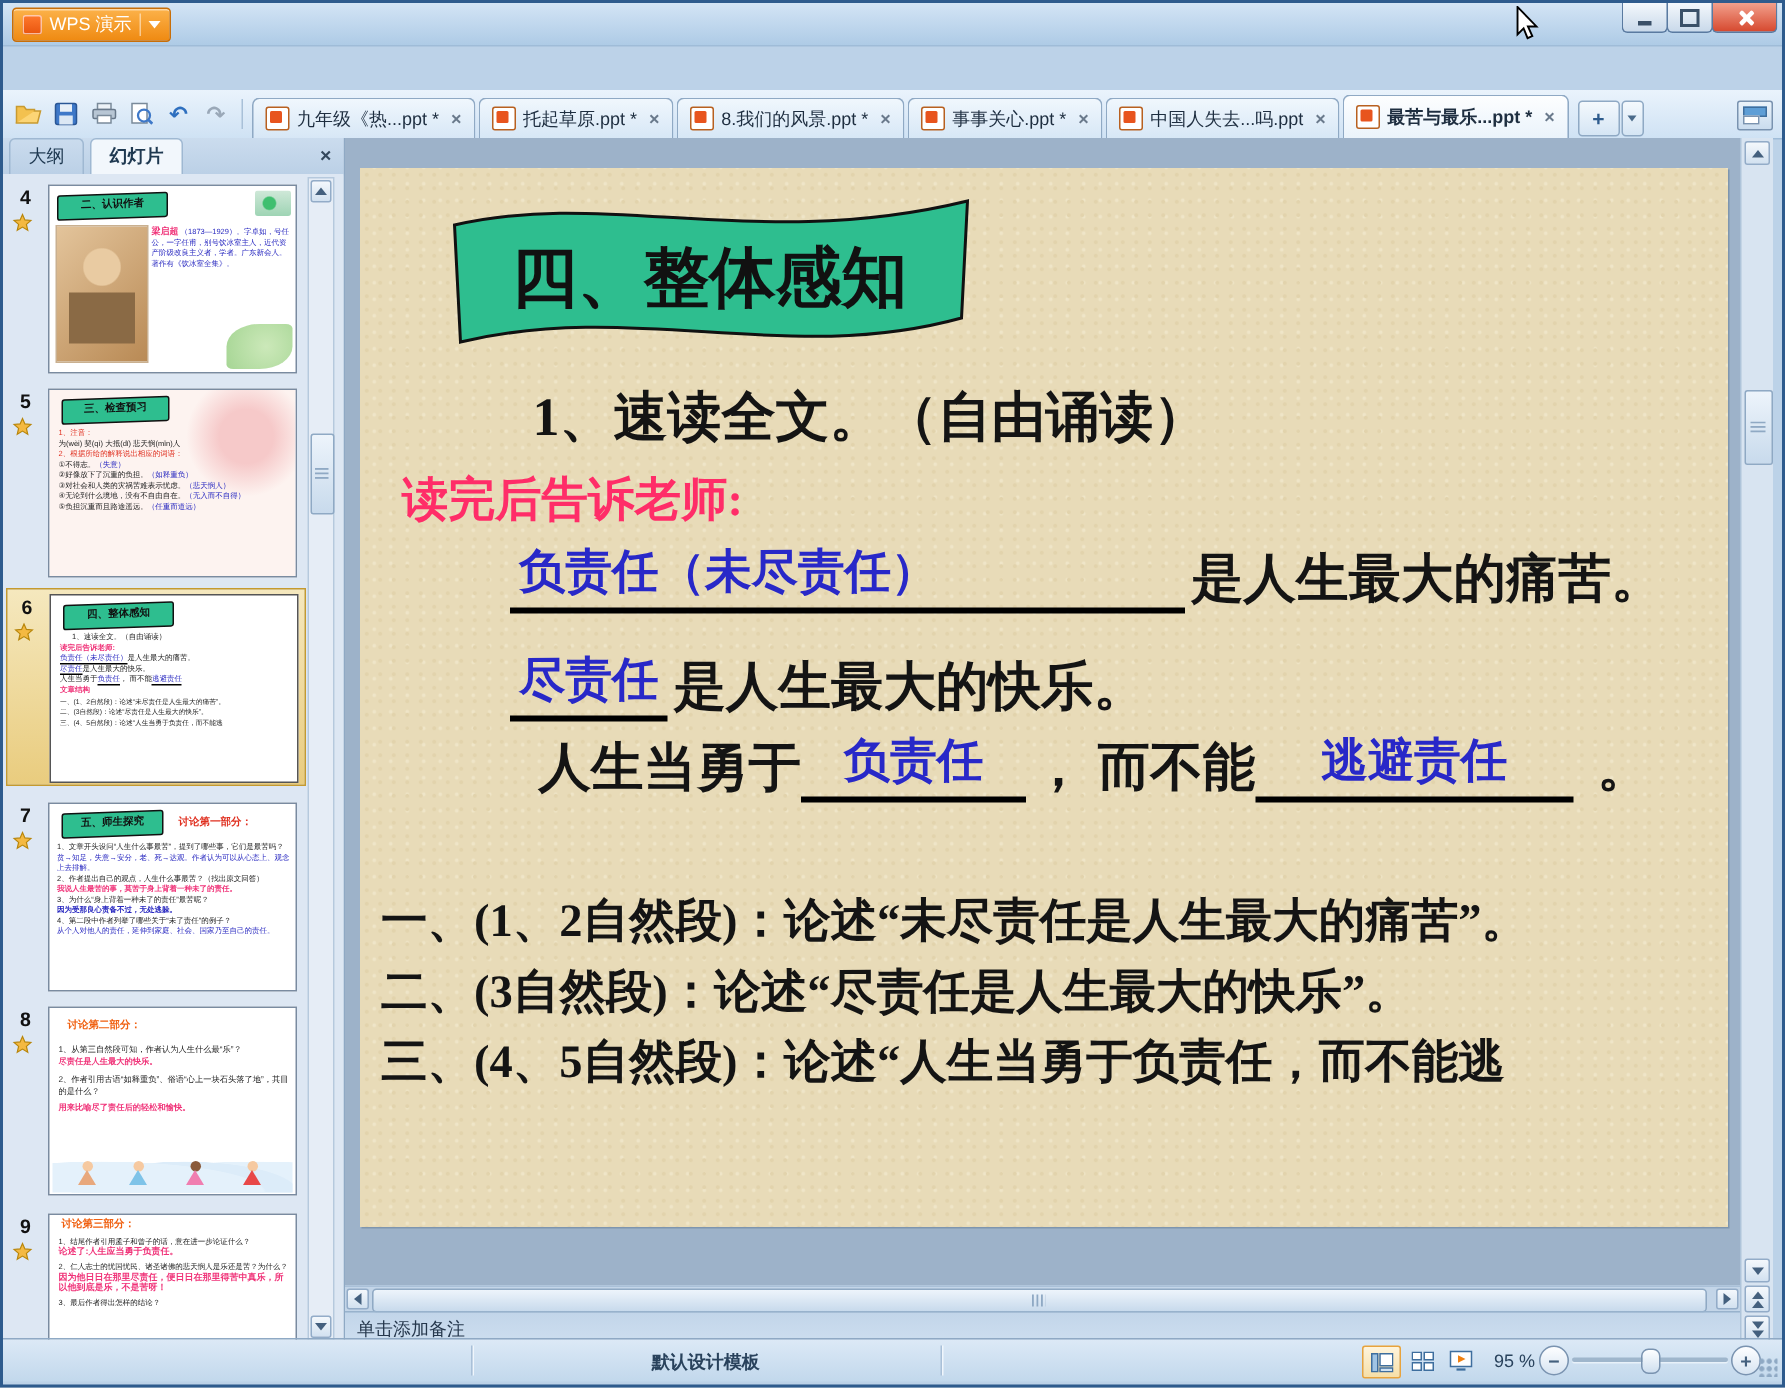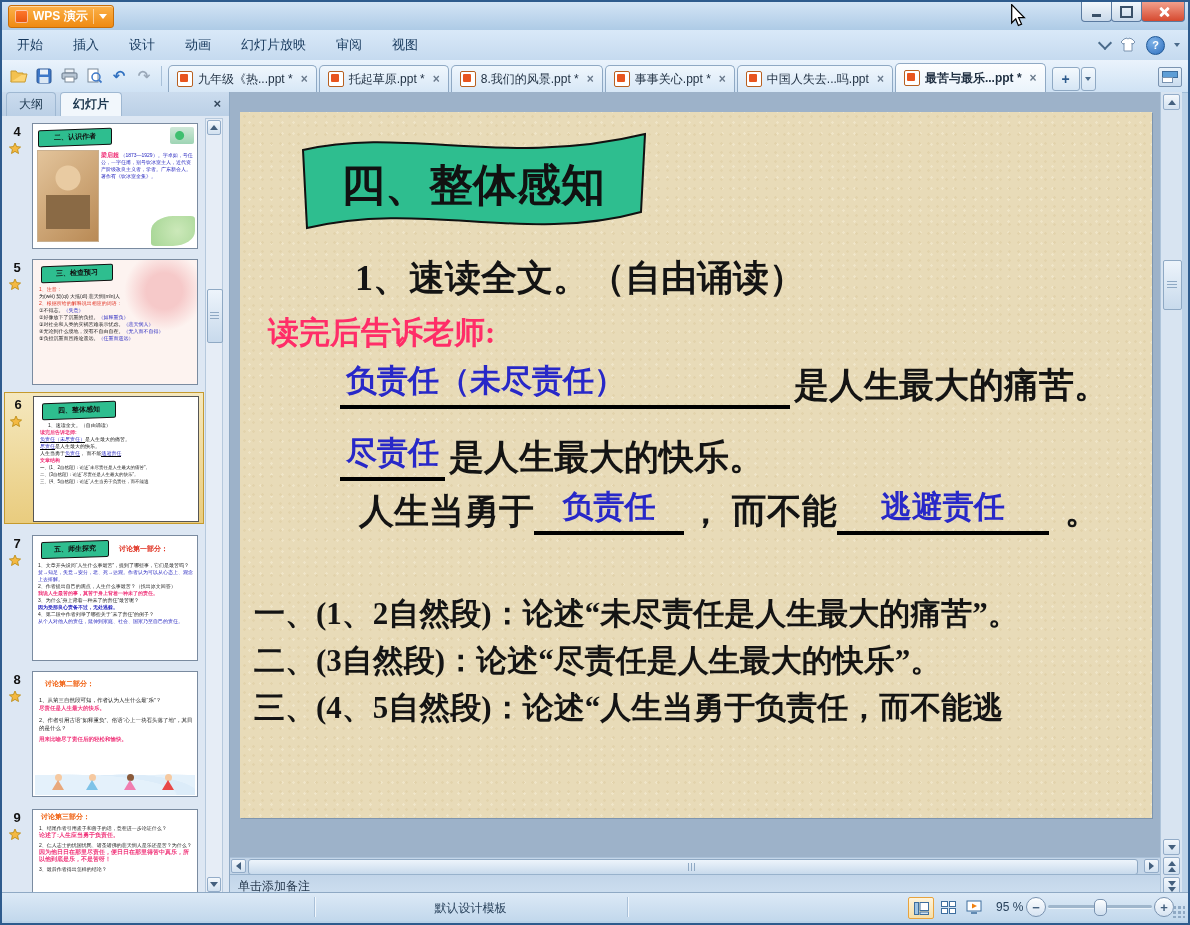--- a/index.html
+++ b/index.html
@@ -4,21 +4,21 @@
 <style>
   html,body{margin:0;padding:0;}
   body{width:1190px;height:925px;position:relative;overflow:hidden;
        font-family:"Liberation Sans","DejaVu Sans",sans-serif;background:#BFD4E8;}
   
   #win{position:absolute;inset:0;border:2px solid #2E5B8D;box-sizing:border-box;background:#BCD2E8;}
   #titlebar{position:absolute;left:0;right:0;top:0;height:28px;
     background:linear-gradient(#D3E4F5,#AECBE6);border-bottom:1px solid #9FBCD8;}
   #appbtn{position:absolute;left:6px;top:3px;height:21px;display:flex;align-items:center;gap:5px;
     padding:0 6px;background:linear-gradient(#FCB24A,#EF8A12);border:1px solid #C86E08;border-radius:3px;
-    color:#fff;font-size:12px;font-weight:bold;box-shadow:inset 0 1px 0 rgba(255,255,255,.5);}
+    color:#fff;font-size:12px;font-weight:normal;box-shadow:inset 0 1px 0 rgba(255,255,255,.5);}
   #appbtn .logo{width:13px;height:13px;background:linear-gradient(#FF7A2E,#E8540E);border-radius:2px;
     box-shadow:inset 0 0 0 1px rgba(255,255,255,.6);}
   #appbtn .sep{width:1px;height:15px;background:rgba(255,255,255,.5);}
   .caret-down{width:0;height:0;border-left:4px solid transparent;border-right:4px solid transparent;border-top:5px solid #fff;}
   #title-center{position:absolute;left:525px;top:6px;font-size:12px;color:#1B2B3C;}
   .blurblk{display:inline-block;height:11px;border-radius:2px;background:#8A97A8;filter:blur(2px);opacity:.75;vertical-align:middle;margin:0 3px;}
   .blurblk.green{background:#7FBF8F;}
   #wincontrols{position:absolute;right:3px;top:0;display:flex;}
   .wbtn{width:29px;height:19px;border:1px solid #5A7AA0;border-top:none;background:linear-gradient(#F4F8FC,#C9D9EA);
     border-radius:0 0 4px 4px;margin-left:-1px;display:flex;align-items:center;justify-content:center;}
@@ -150,21 +150,21 @@
     background:linear-gradient(#8FA9C4 1px,transparent 1px) 0 0/100% 3px;}
   #pane-vscroll{position:absolute;right:6px;top:2px;width:18px;bottom:3px;background:#E6EDF6;border:1px solid #B6C9DD;box-sizing:border-box;}
   #pane-vthumb{position:absolute;left:1px;top:170px;width:14px;height:52px;border:1px solid #8FA9C4;border-radius:2px;background:linear-gradient(#EDF4FB,#C8DAEC);}
   #pane-vthumb .grip{position:absolute;left:2px;top:50%;margin-top:-4px;width:9px;height:8px;
     background:linear-gradient(#8FA9C4 1px,transparent 1px) 0 0/100% 3px;}
   .dbl{display:flex;flex-direction:column;gap:1px;align-items:center;}
   #statusbar{position:absolute;left:0;right:0;bottom:2px;height:28px;
     background:linear-gradient(#DCE9F6,#C2D8EC);border-top:1px solid #8FA9C4;font-size:12px;color:#29425C;}
   .sdiv{position:absolute;top:4px;bottom:4px;width:1px;background:#A9C0D8;box-shadow:1px 0 0 #F0F6FC;}
   #st-slideinfo{position:absolute;left:0;width:312px;text-align:center;top:7px;}
-  #st-template{position:absolute;left:312px;width:313px;text-align:center;top:7px;}
+  #st-template{position:absolute;left:312px;width:313px;text-align:center;top:7px;font-weight:bold;}
   .viewbtn{position:absolute;top:4px;width:24px;height:20px;border-radius:2px;display:flex;align-items:center;justify-content:center;}
   .viewbtn.active{border:1px solid #E8A33D;background:linear-gradient(#FEF4DC,#F6DFA8);}
   .zoomknob{position:absolute;top:4px;width:18px;height:18px;border-radius:50%;border:1px solid #7A93B0;
     background:linear-gradient(#FDFEFF,#D7E4F2);display:flex;align-items:center;justify-content:center;
     font-weight:bold;color:#44607E;font-size:13px;line-height:1;}
   #zoomtrack{position:absolute;top:12px;left:1046px;width:104px;height:3px;background:#9FB6CC;border-radius:2px;box-shadow:0 1px 0 #E8F1F9;}
   #zoomthumb{position:absolute;top:6px;left:1092px;width:11px;height:15px;border:1px solid #7A93B0;border-radius:5px;background:linear-gradient(#FDFEFF,#CFDFEF);}
   #grip{position:absolute;right:3px;bottom:3px;width:13px;height:13px;
     background:radial-gradient(circle,#8FA9C4 1.5px,transparent 2px) 0 0/5px 5px;}
   .star{fill:#F4B942;stroke:#B8860B;stroke-width:.8;}
@@ -192,39 +192,20 @@
           <span class="ic-close"></span>
         </div>
     </div>
   </div>
   <div id="cursor">
     <svg width="18" height="24" viewBox="0 0 12 19">
         <path d="M1,0.5 L1,15 L4.2,11.8 L6.3,17 L8.8,15.9 L6.5,10.8 L11,10.8 Z" fill="#fff" stroke="#000" stroke-width="1"></path>
       </svg>
   </div>
 
-  <div id="menubar">
-    <span class="menu-item">开始</span>
-    <span class="menu-item">插入</span>
-    <span class="menu-item">设计</span>
-    <span class="menu-item">动画</span>
-    <span class="menu-item">幻灯片放映</span>
-    <span class="menu-item">审阅</span>
-    <span class="menu-item">视图</span>
-    <div id="menubar-right">
-      <span class="chev"></span>
-      <svg width="18" height="16" viewBox="0 0 18 16">
-        <path d="M5,2 L8,1 C8,2.2 10,2.2 10,1 L13,2 L16,5 L13.6,7.4 L13,6 L13,14 L5,14 L5,6 L4.4,7.4 L2,5 Z" fill="#fff" stroke="#7A93B0"></path>
-      </svg>
-      <span class="helpbtn">
-          <span>?</span>
-        </span>
-      <span class="mini-caret"></span>
-    </div>
-  </div>
 
   <div id="toolbar">
     <div id="quick">
       <span class="qbtn">
         <svg width="18" height="14" viewBox="0 0 18 14">
             <path d="M1,13 L3,5 L17,5 L15,13 Z" fill="#FCD575" stroke="#C89A30"></path>
             <path d="M1,13 L1,2 L6,2 L7.5,4 L13,4 L13,5" fill="#F3C14F" stroke="#C89A30"></path>
           </svg>
       </span>
       <span class="qbtn">

